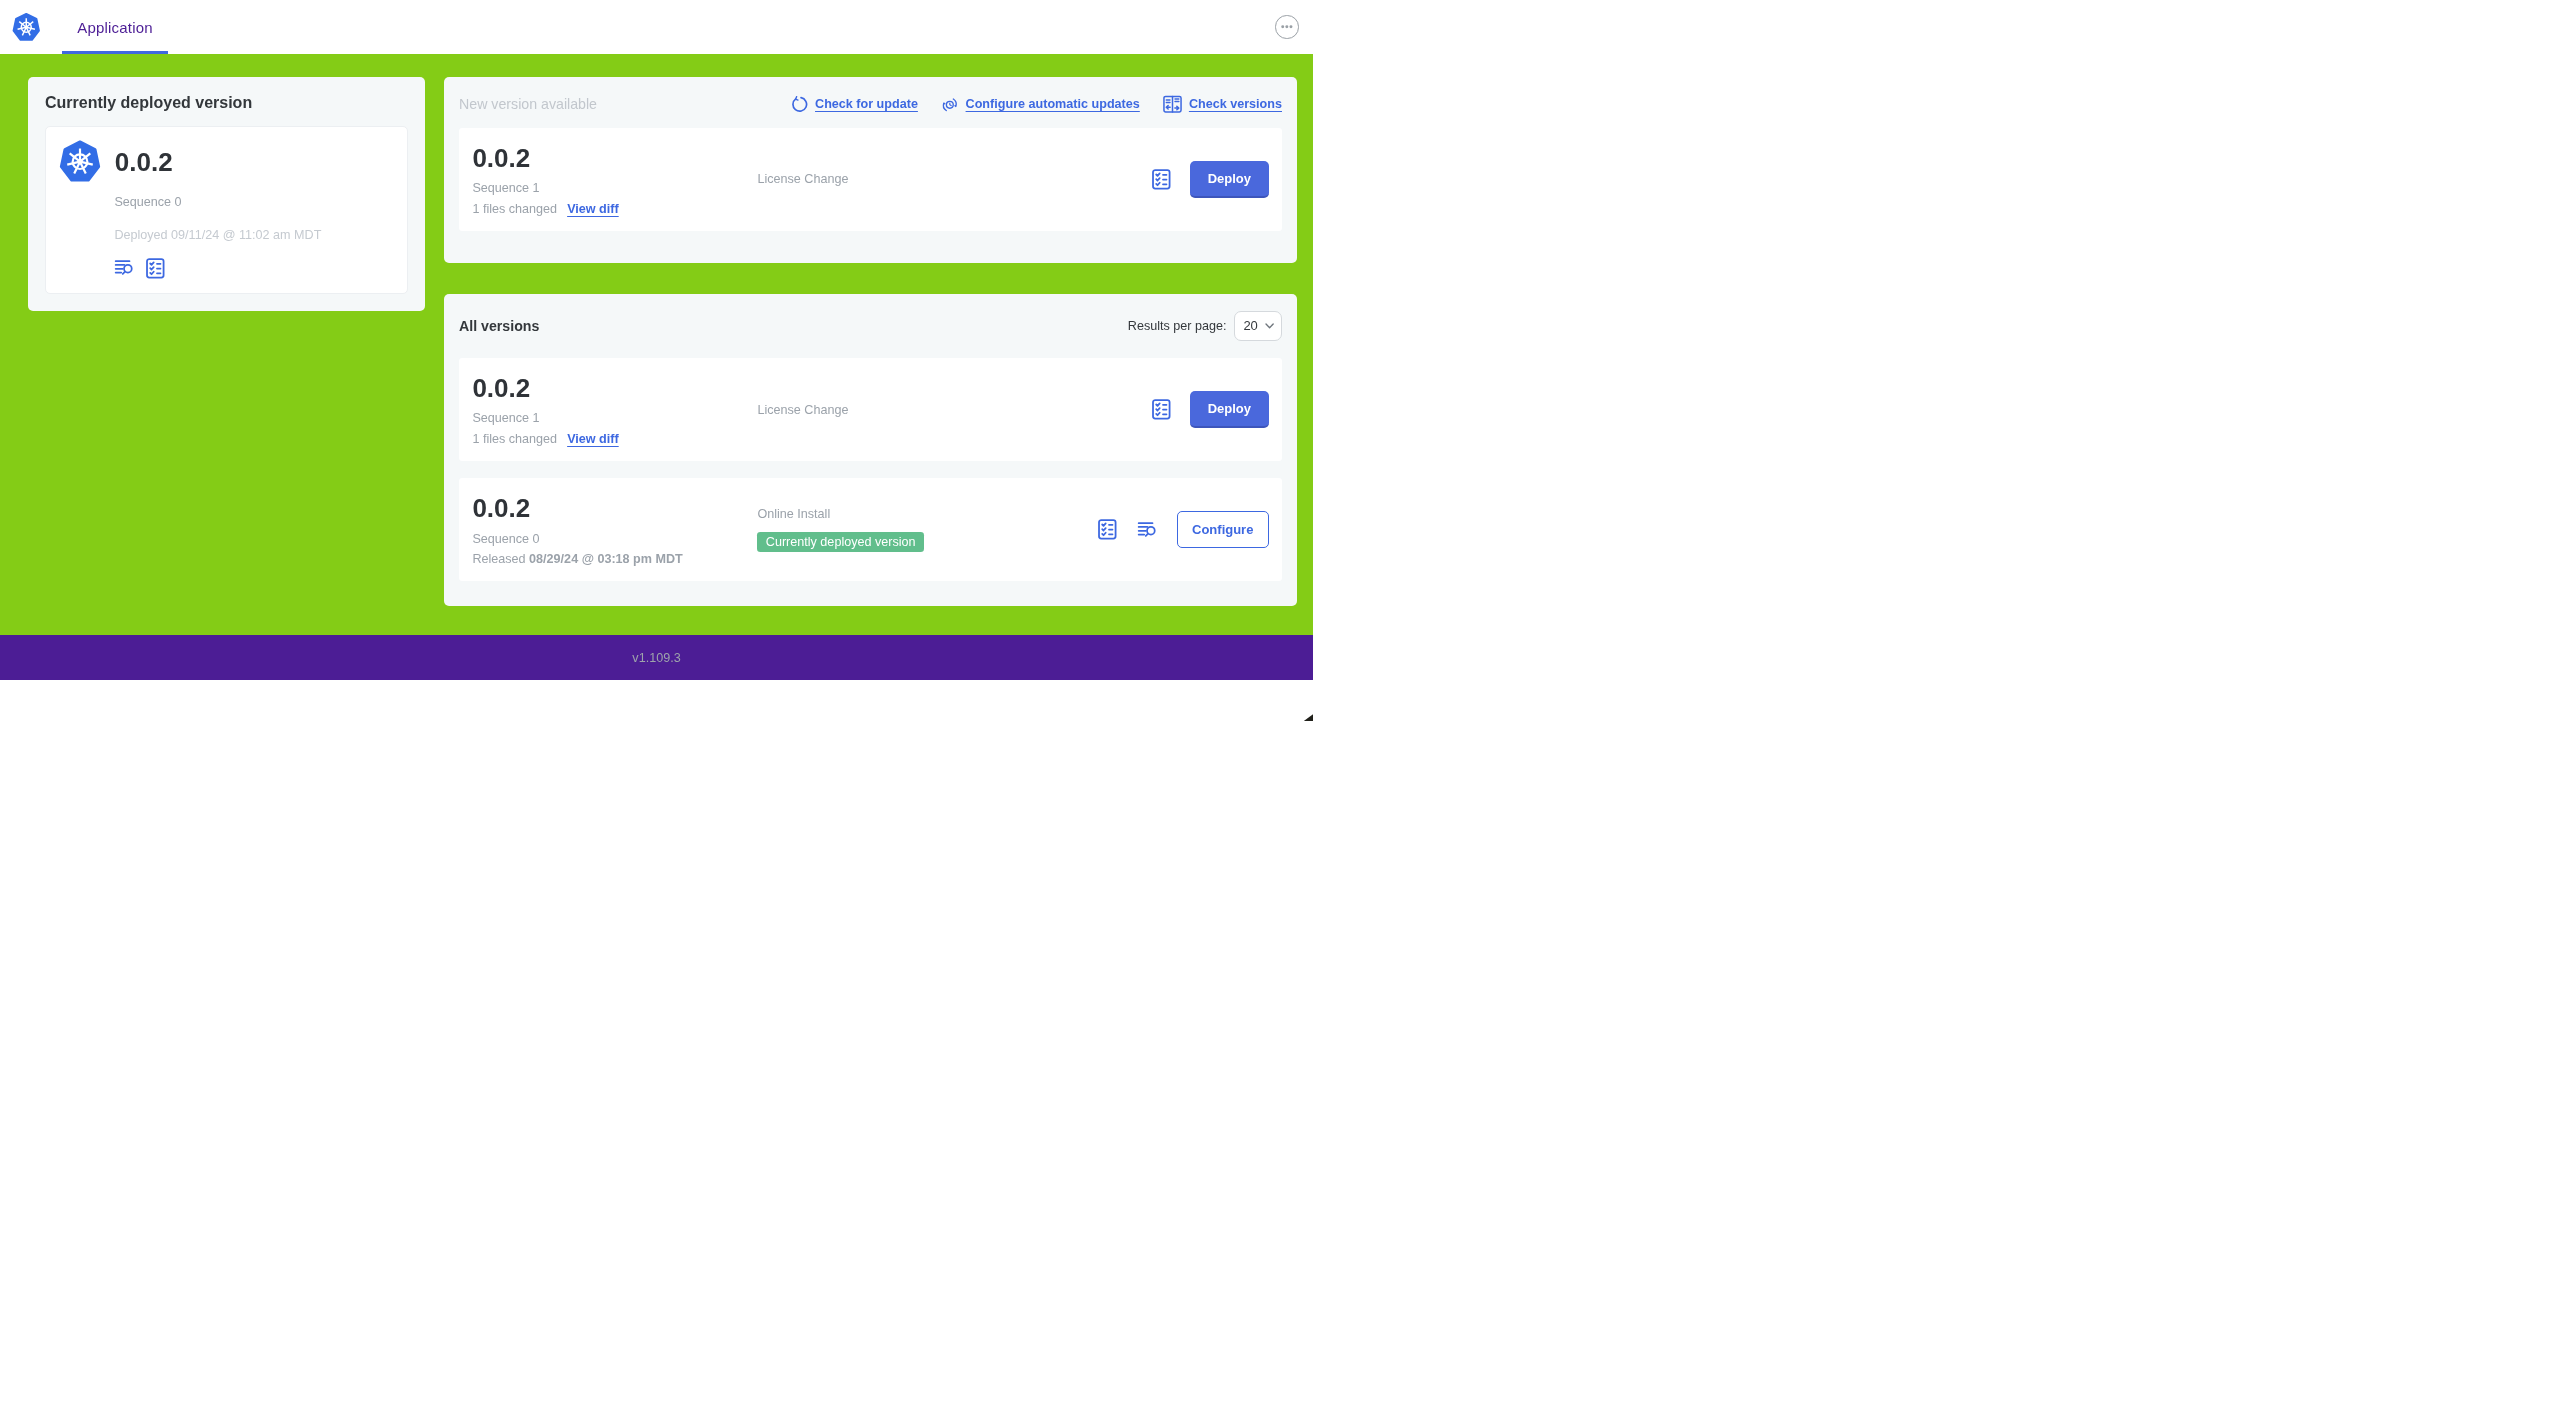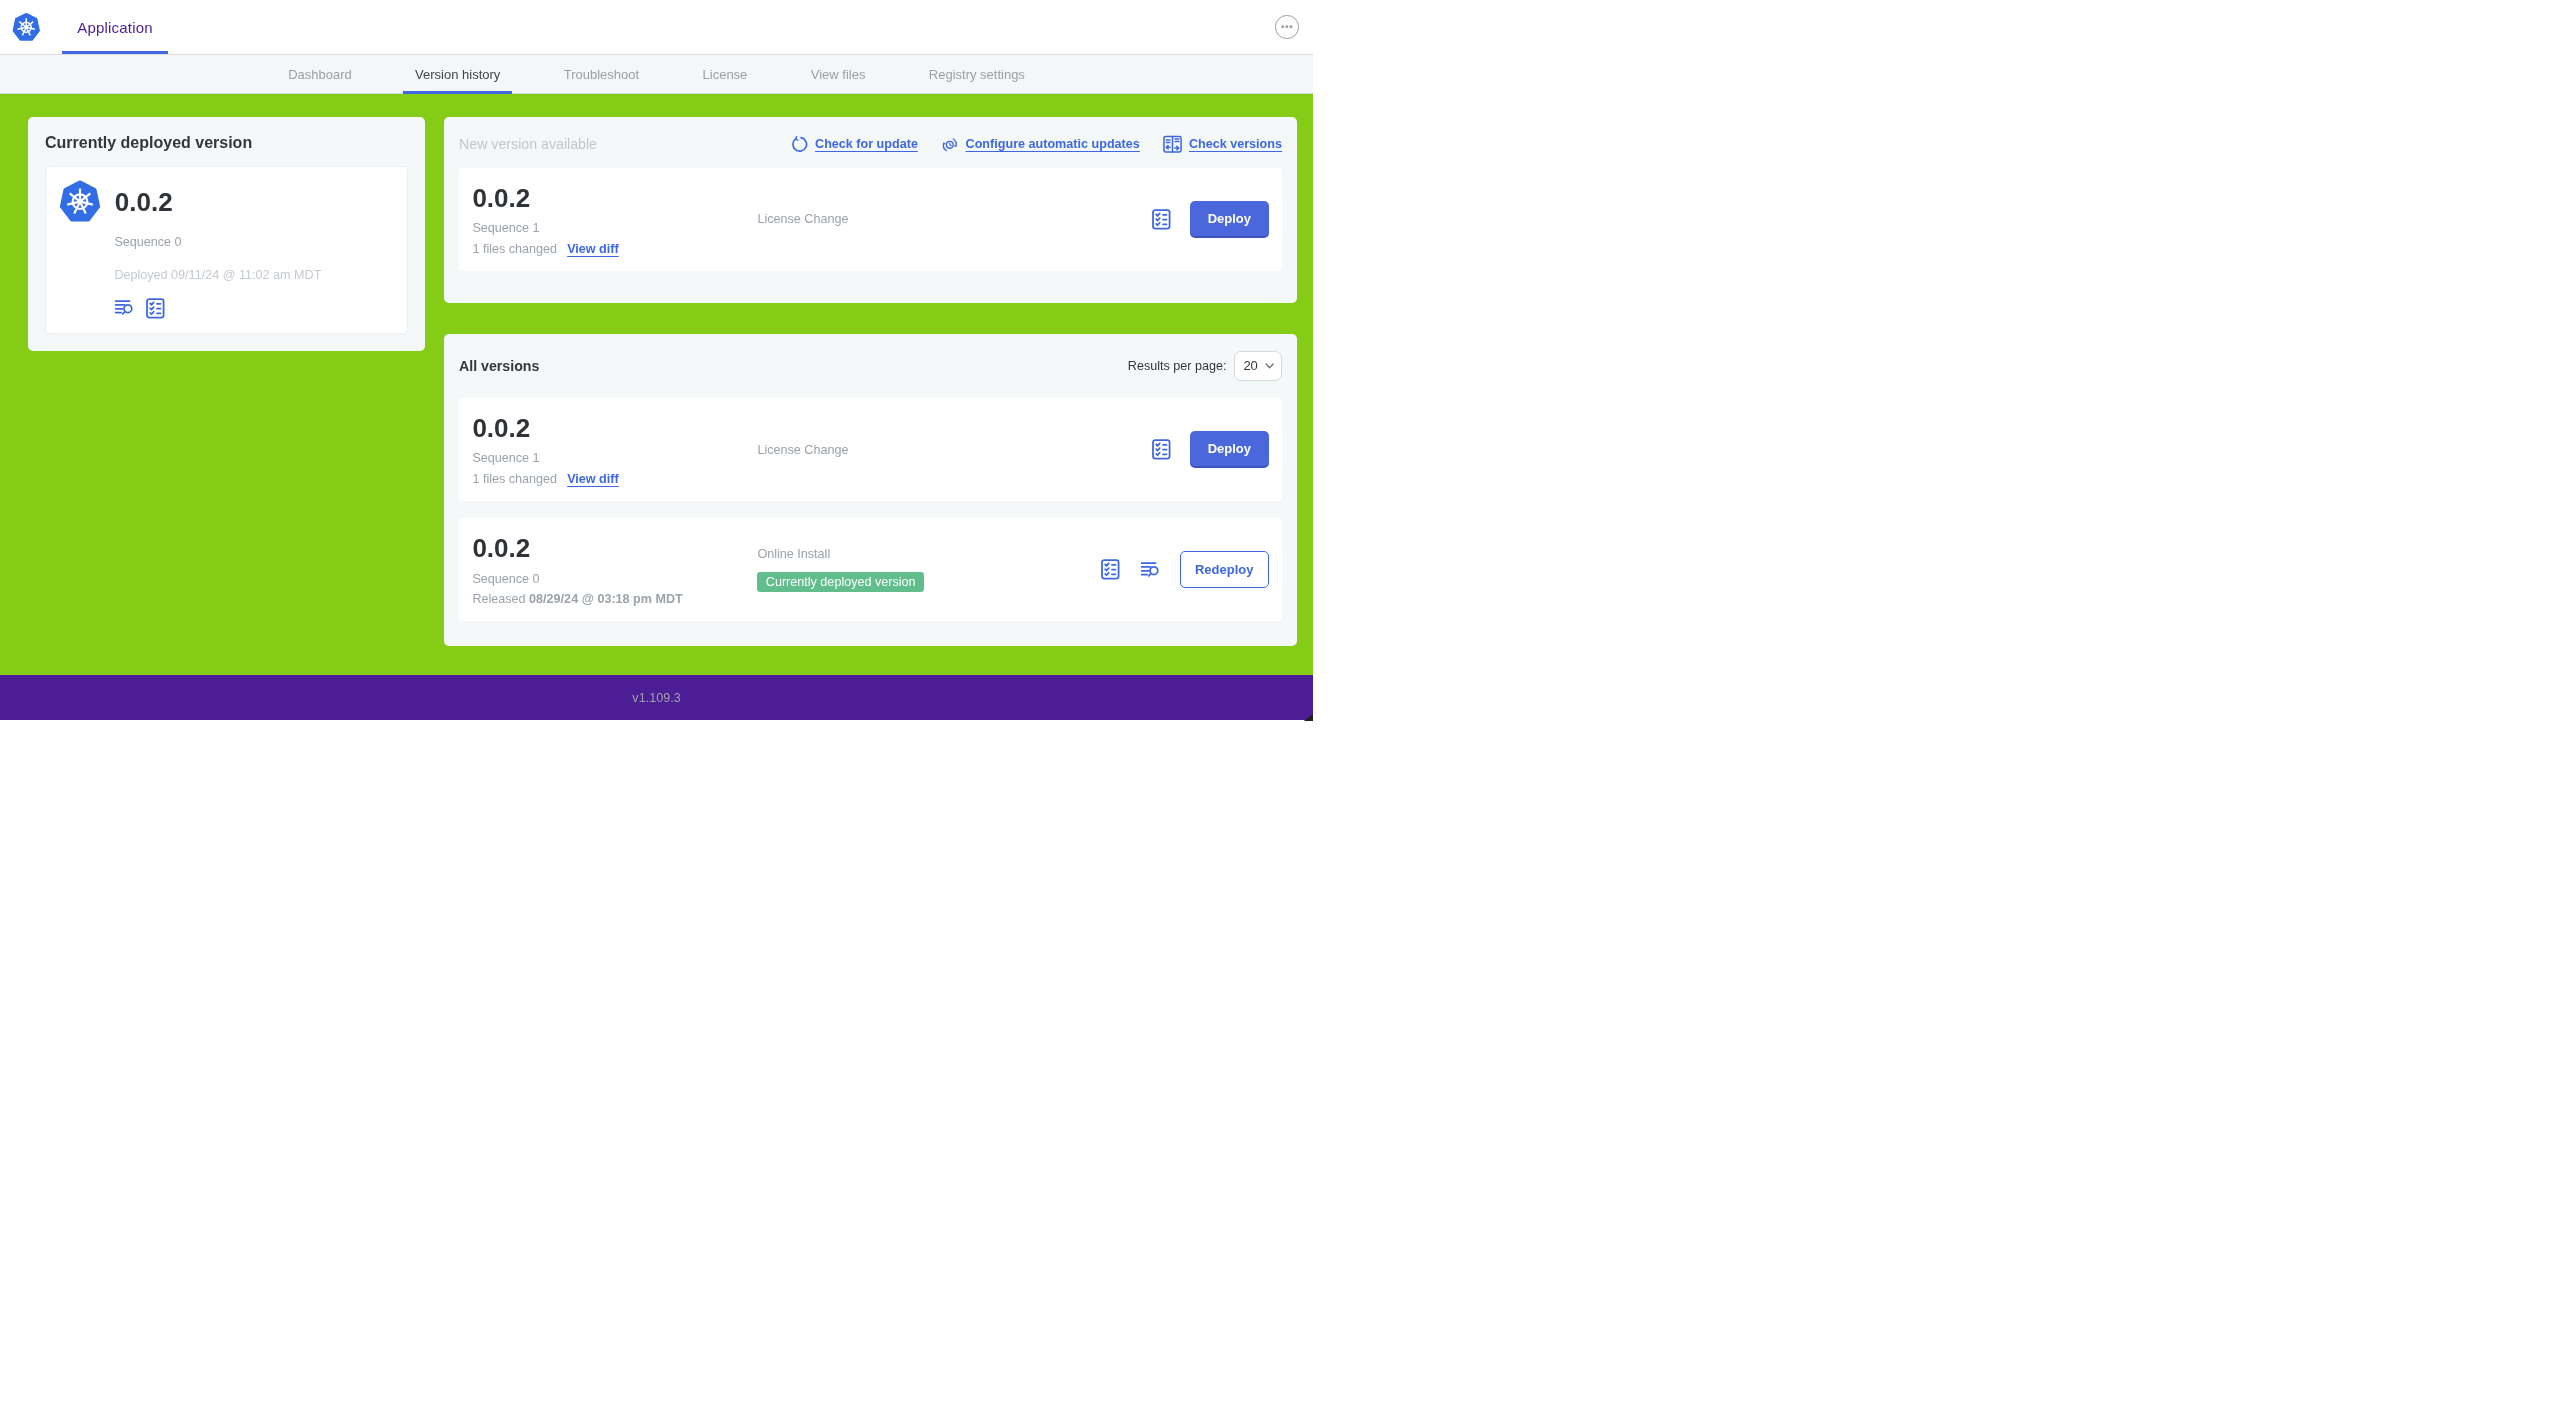--- a/index.html
+++ b/index.html
@@ -129,28 +129,20 @@
       <svg width="11.7" height="3.3" viewBox="0 0 14 4">
         <g fill="#9AA0A6">
             <circle cx="2" cy="2" r="1.8"></circle>
             <circle cx="7" cy="2" r="1.8"></circle>
             <circle cx="12" cy="2" r="1.8"></circle>
           </g>
       </svg>
     </button>
   </header>
 
-  <nav class="subnav">
-    <div class="tab">Dashboard</div>
-    <div class="tab active">Version history</div>
-    <div class="tab">Troubleshoot</div>
-    <div class="tab">License</div>
-    <div class="tab">View files</div>
-    <div class="tab">Registry settings</div>
-  </nav>
 
   <main class="main">
 
     <section class="gray-card left-panel">
       <h2>Currently deployed version</h2>
       <div class="deployed-card">
         <div class="dep-head">
           <svg class="k8s-logo" viewBox="0 0 24 25">
               <use href="#k8s-wheel-logo"></use>
             </svg>
@@ -289,21 +281,21 @@
             <button class="icon-btn">
               <svg width="22.6" height="22.6" viewBox="0 0 24 24">
                   <use href="#ic-preflight"></use>
                 </svg>
             </button>
             <button class="icon-btn">
               <svg width="22.6" height="21" viewBox="0 0 27 24">
                   <use href="#ic-logs"></use>
                 </svg>
             </button>
-            <button class="btn-secondary">Redeploy</button>
+            <button class="btn-secondary">Configure</button>
           </div>
         </div>
       </section>
 
     </div>
   </main>
 
   <footer class="footer">
     <span>v1.109.3</span>
   </footer>

